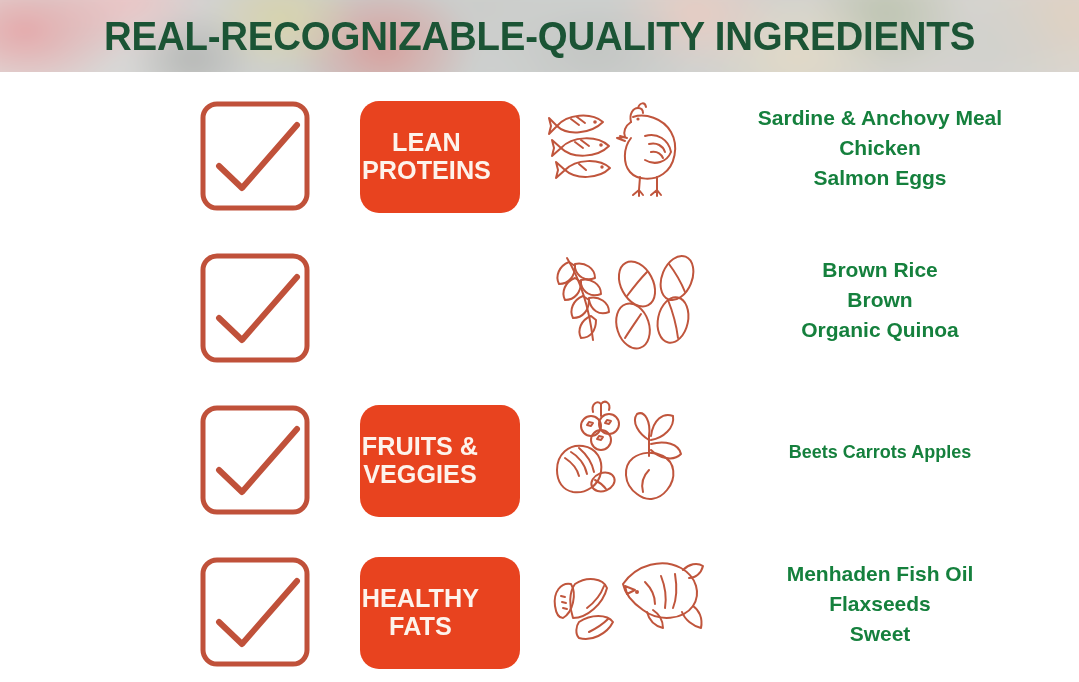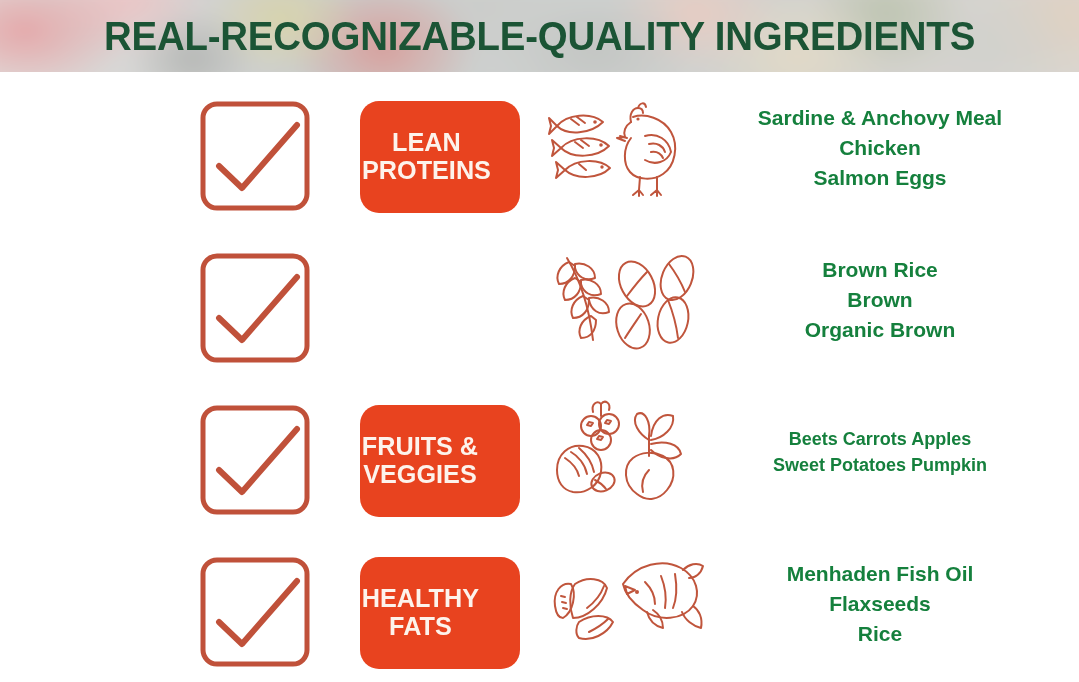--- a/index.html
+++ b/index.html
@@ -260,21 +260,21 @@
             <ellipse cx="88" cy="82" rx="16" ry="23" transform="rotate(-18 88 82)"></ellipse>
             <path d="M80 94 C85 86 92 76 96 70"></path>
             <ellipse cx="128" cy="76" rx="15" ry="23" transform="rotate(12 128 76)"></ellipse>
             <path d="M123 56 C127 66 131 78 133 94"></path>
           </g>
         </svg>
       </div>
       <div class="items-cell">
         <div class="items-line">Brown Rice</div>
         <div class="items-line">Brown</div>
-        <div class="items-line">Organic Brown</div>
+        <div class="items-line">Organic Quinoa</div>
       </div>
     </div>
 
     <div class="row row-2">
       <div class="cb-cell">
         <svg width="124" height="124" viewBox="0 0 124 124" aria-hidden="true">
           <rect x="8" y="12" width="104" height="104" rx="14" ry="14" fill="none" stroke="#c0513a" stroke-width="5"></rect>
           <polyline points="24,74 47,96 102,33" fill="none" stroke="#c0513a" stroke-width="6" stroke-linecap="round" stroke-linejoin="round"></polyline>
         </svg>
       </div>
@@ -306,21 +306,20 @@
             <path d="M104 74 C98 80 96 88 98 96"></path>
             <path d="M104 60 L104 40"></path>
             <path d="M104 44 C94 38 86 26 92 18 C100 14 106 26 104 40"></path>
             <path d="M106 40 C108 24 118 16 128 20 C130 32 118 42 106 44"></path>
             <path d="M106 48 C120 44 134 48 136 58 C128 66 114 62 106 54"></path>
           </g>
         </svg>
       </div>
       <div class="items-cell small">
         <div class="items-line">Beets  Carrots  Apples</div>
-        <div class="items-line">Sweet Potatoes  Pumpkin</div>
       </div>
     </div>
 
     <div class="row row-3">
       <div class="cb-cell">
         <svg width="124" height="124" viewBox="0 0 124 124" aria-hidden="true">
           <rect x="8" y="12" width="104" height="104" rx="14" ry="14" fill="none" stroke="#c0513a" stroke-width="5"></rect>
           <polyline points="24,74 47,96 102,33" fill="none" stroke="#c0513a" stroke-width="6" stroke-linecap="round" stroke-linejoin="round"></polyline>
         </svg>
       </div>
@@ -349,18 +348,18 @@
             <circle cx="92" cy="44" r="2" fill="#c0553c" stroke="none"></circle>
             <path d="M100 34 C106 40 110 48 110 56"></path>
             <path d="M116 28 C120 38 122 48 120 60"></path>
             <path d="M130 26 C132 38 132 50 128 60"></path>
           </g>
         </svg>
       </div>
       <div class="items-cell">
         <div class="items-line">Menhaden Fish Oil</div>
         <div class="items-line">Flaxseeds</div>
-        <div class="items-line">Rice</div>
+        <div class="items-line">Sweet</div>
       </div>
     </div>
 
   </div>
 </div>
 
 </body></html>

